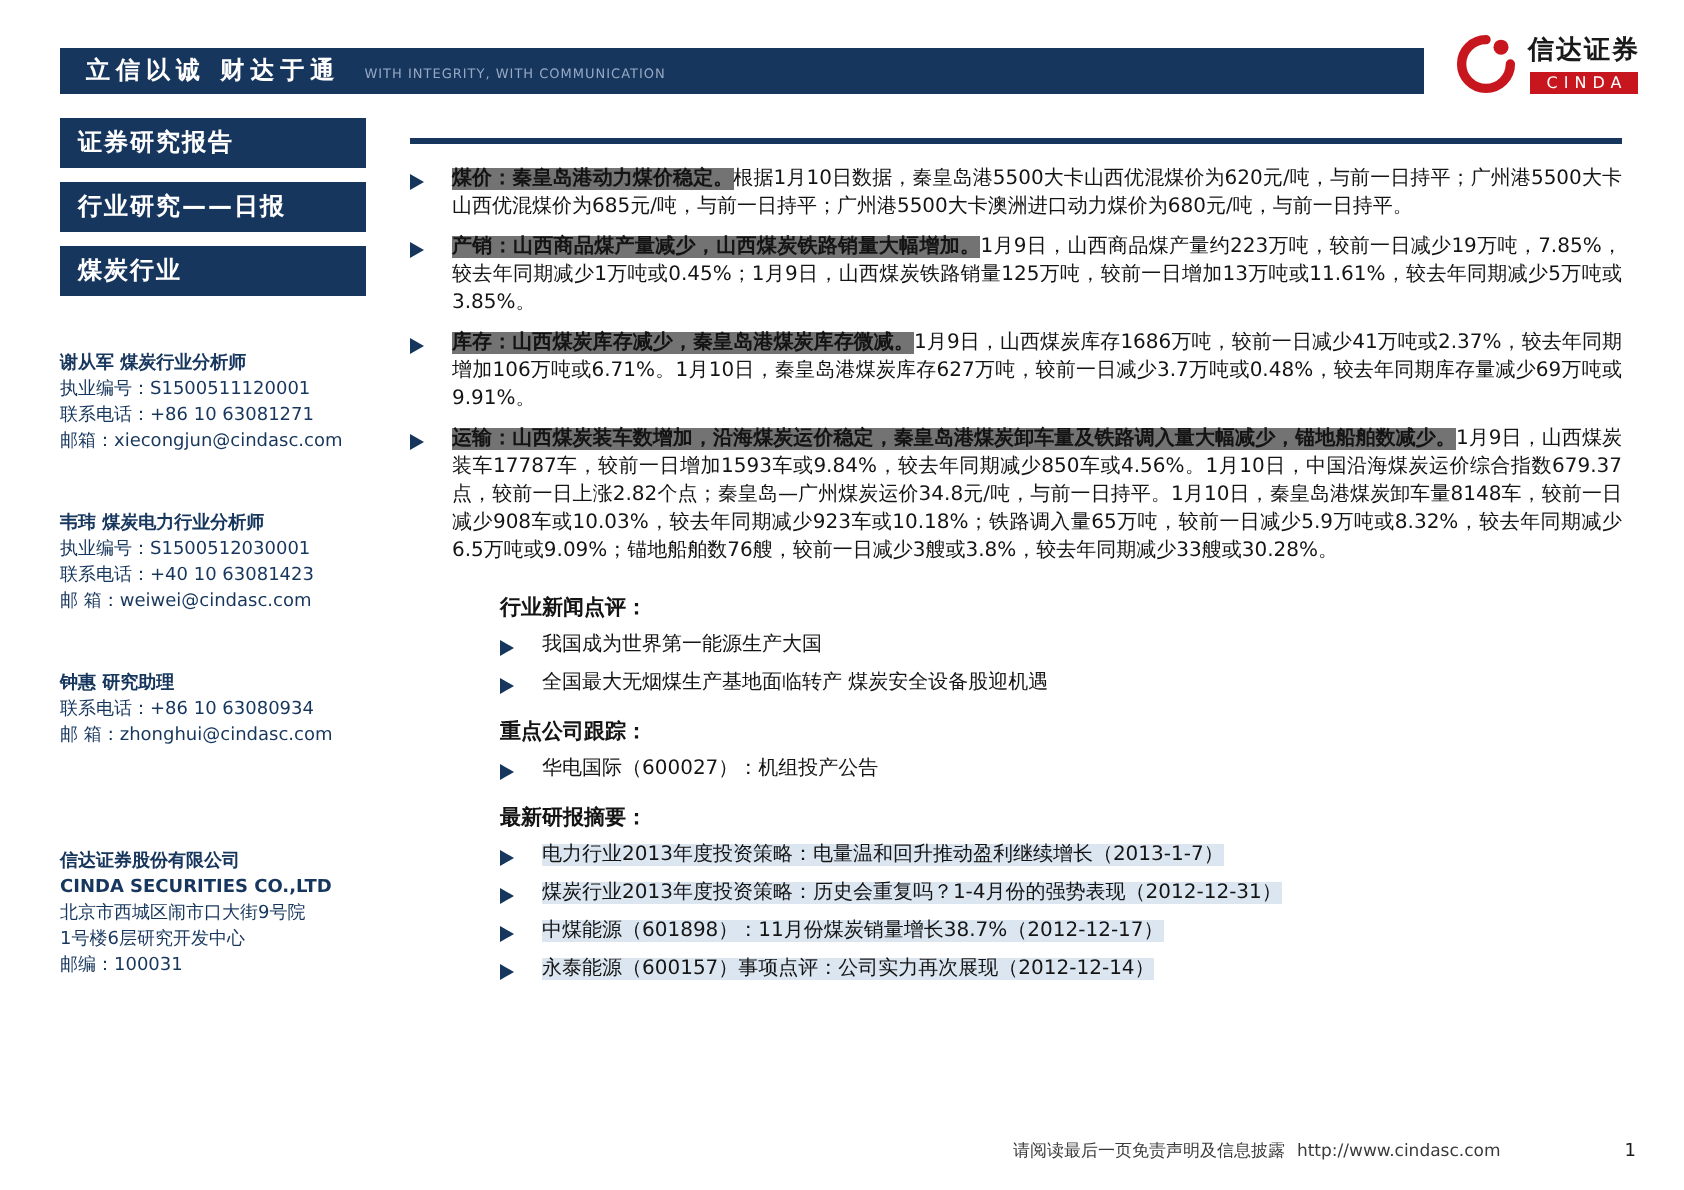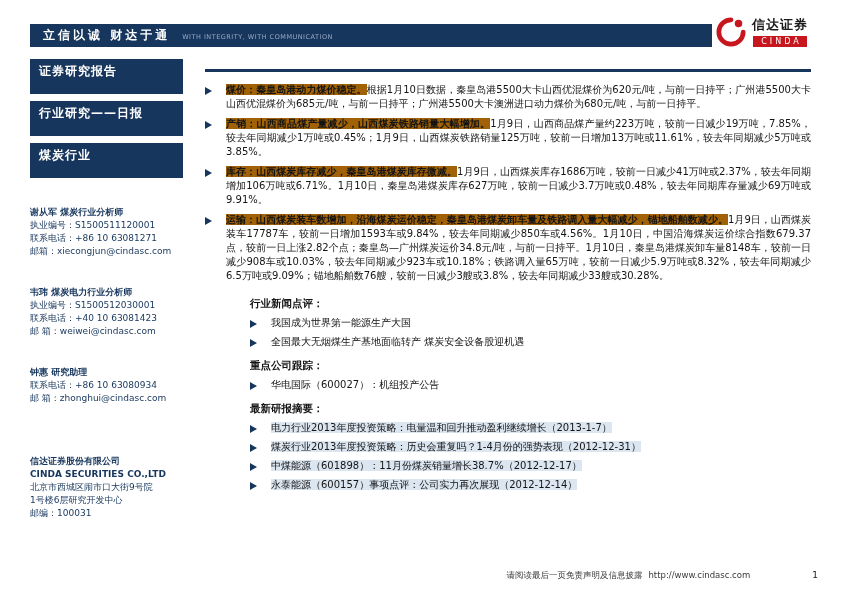--- a/index.html
+++ b/index.html
@@ -9,30 +9,30 @@
     background:#ffffff; position:relative; overflow:hidden; color:#141414;
   }
 
   
   .topbar { position:absolute; left:30px; top:24px; width:682px; height:23px;
     background:#17365D; display:flex; align-items:center; padding-left:13px; gap:12px; }
   .slogan-cn { color:#ffffff; font-size:12px; font-weight:bold; letter-spacing:3px; }
   .slogan-en { color:#97A9C4; font-size:6.5px; letter-spacing:.5px; padding-top:3px; }
 
   
-  .logo { position:absolute; top:16px; right:34px; display:flex; align-items:center; gap:6px; }
+  .logo { position:absolute; top:16px; right:22px; display:flex; align-items:center; gap:6px; }
   .logo-text { display:flex; flex-direction:column; align-items:center; gap:2px; }
   .logo-cn { font-size:13px; font-weight:bold; color:#1a1a1a; letter-spacing:1px; }
   .logo-en { background:#C8161E; color:#ffffff; font-size:8px; font-weight:normal;
     letter-spacing:3px; padding:1px 5px 1px 8px; }
 
   
   .sidebar { position:absolute; left:30px; top:59px; width:153px; }
   .side-box { background:#17365D; color:#ffffff; font-size:12px; font-weight:bold;
-    height:35px; line-height:25px; padding-left:9px; margin-bottom:7px; letter-spacing:1px; }
+    height:25px; line-height:25px; padding-left:9px; margin-bottom:7px; letter-spacing:1px; }
   .analysts { margin-top:26px; }
   .analyst { margin-bottom:12px; color:#17365D; font-size:9px; line-height:13px; }
   .analyst-name { font-weight:bold;margin-top:28px; }
   .company { margin-top:50px; color:#17365D; font-size:9px; line-height:13px; }
   .company .bold { font-weight:bold; }
 
   
   .main { position:absolute; left:205px; top:56px; width:606px; }
   .title { text-align:center; font-size:16px; font-weight:bold; color:#943634; letter-spacing:2px; }
   .rule { background:#17365D; }
@@ -41,21 +41,21 @@
   .meta { display:flex; justify-content:space-between; align-items:center; padding:2px 2px 3px; }
   .meta-label { color:#17365D; font-weight:bold; font-style:italic; font-size:11.5px; letter-spacing:2px; }
   .meta-date { color:#17365D; font-size:10.5px; font-weight:bold; letter-spacing:1px; }
 
   .bullets { margin-top:11px; }
   .bullet { display:flex; margin-bottom:6px; }
   .arrow { flex:none; width:21px; padding-top:4px; }
   .arrow::before { content:""; display:block; width:0; height:0;
     border-left:7px solid #17365D; border-top:4.5px solid transparent; border-bottom:4.5px solid transparent; }
   .btext { flex:1; font-size:10px; line-height:14px; text-align:justify; color:#141414; }
-  .lead { font-weight:bold; background:#a16207; }
+  .lead { font-weight:bold; background:#737373; }
   .hl { background:#DCE6F1; }
 
   .sections { margin-top:14px;margin-left:45px; }
   .sec-heading { font-size:10.5px; font-weight:bold; color:#141414; margin:10px 0 5px; }
   .sections .sec-heading:first-child { margin-top:0; }
   .item { display:flex; margin-bottom:5px; }
   .itext { flex:1; font-size:10px; line-height:14px; color:#141414; }
 
   
   .footer { position:absolute; right:24px; bottom:13px; display:flex; align-items:baseline;

